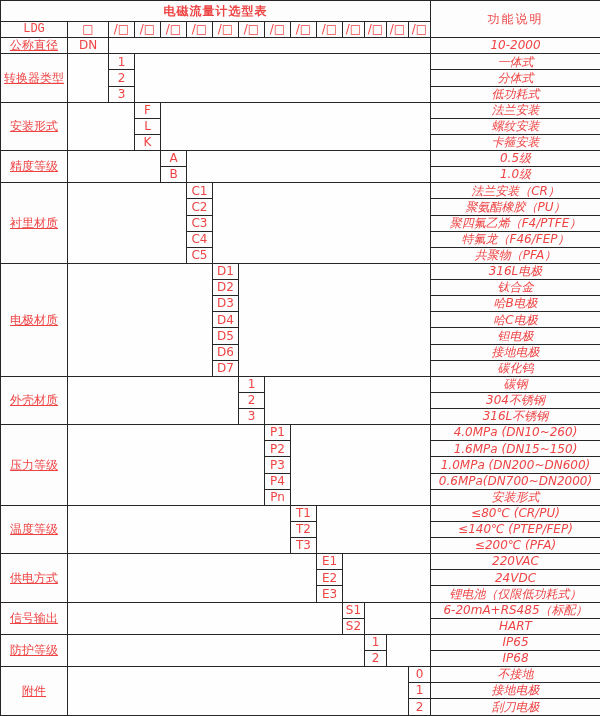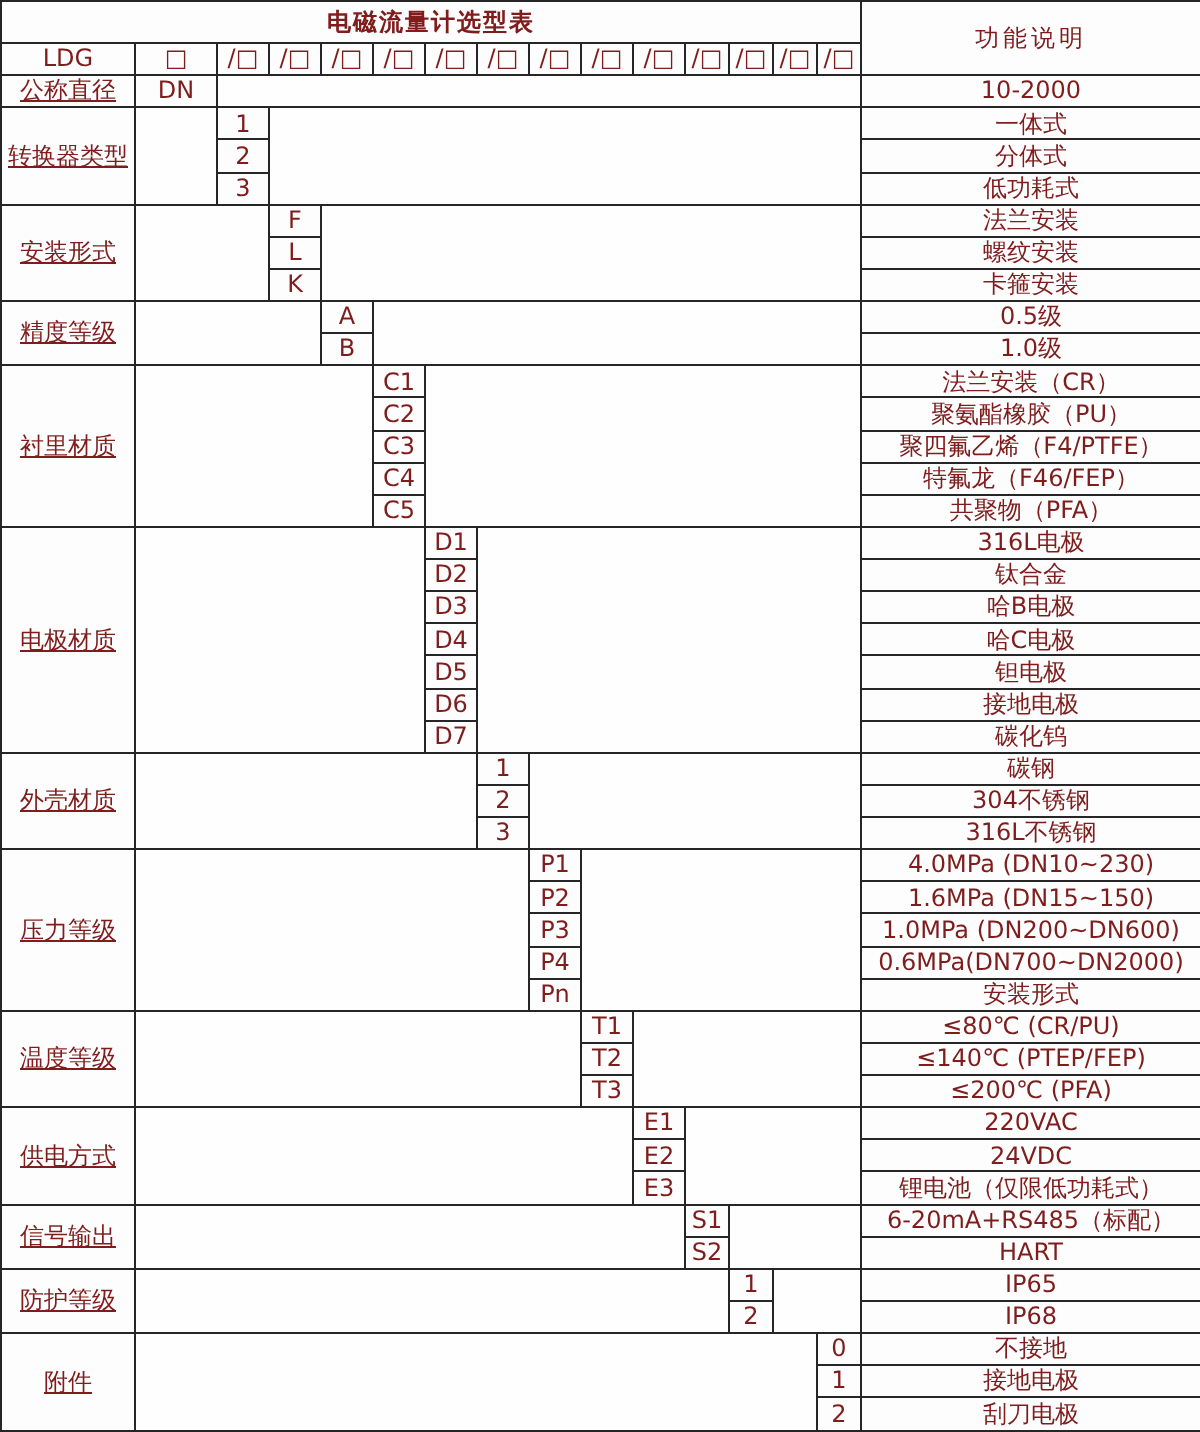--- a/index.html
+++ b/index.html
@@ -1,39 +1,39 @@
 <!DOCTYPE html>
 <html><head>
 <meta charset="utf-8">
 <style>
   html,body{margin:0;padding:0;background:#ffffff;}
   .page{width:600px;height:716px;background:#fdfdfd;overflow:hidden;}
   table.sel{
     width:600px;height:716px;
     border-collapse:collapse;table-layout:fixed;
     font-family:"DejaVu Sans",sans-serif;
-    color:#7f1d1d;
+    color:#ef4444;
   }
   table.sel td{
     border:1px solid #262626;
     padding:0;
     text-align:center;
     vertical-align:middle;
     font-size:12px;
     line-height:1.05;
     white-space:nowrap;
     overflow:hidden;
   }
   td.title{font-size:14px;font-weight:bold;letter-spacing:1px;}
   td.fnhead{font-size:13px;font-weight:normal;letter-spacing:2px;}
-  td.model-prefix{text-align:left;padding-left:4px;font-size:12px;}
+  td.model-prefix{text-align:left;padding-left:4px;font-size:12px;font-family:Liberation Mono, monospace;}
   td.box{font-size:11px;}
   td.code{font-size:12px;}
   td.label{font-size:12px;text-decoration:underline;}
-  td.fn{font-size:12px;}
+  td.fn{font-size:12px;font-style:italic;}
   td.fn-left{text-align:left;padding-left:2px;}
   td.empty{background:#fefefe;}
   tr.title-row td{height:20px;}
 </style>
 </head>
 <body>
 
 <div class="page">
 <table class="sel">
   <colgroup>
@@ -200,21 +200,21 @@
   <tr>
     <td class="code">3</td>
     <td class="fn">316L不锈钢</td>
   </tr>
 
   <tr>
     <td class="label" rowspan="5">压力等级</td>
     <td class="empty" colspan="7" rowspan="5"></td>
     <td class="code">P1</td>
     <td class="empty" colspan="6" rowspan="5"></td>
-    <td class="fn fn-left">4.0MPa (DN10~230)</td>
+    <td class="fn fn-left">4.0MPa (DN10~260)</td>
   </tr>
   <tr>
     <td class="code">P2</td>
     <td class="fn fn-left">1.6MPa (DN15~150)</td>
   </tr>
   <tr>
     <td class="code">P3</td>
     <td class="fn fn-left">1.0MPa (DN200~DN600)</td>
   </tr>
   <tr>

